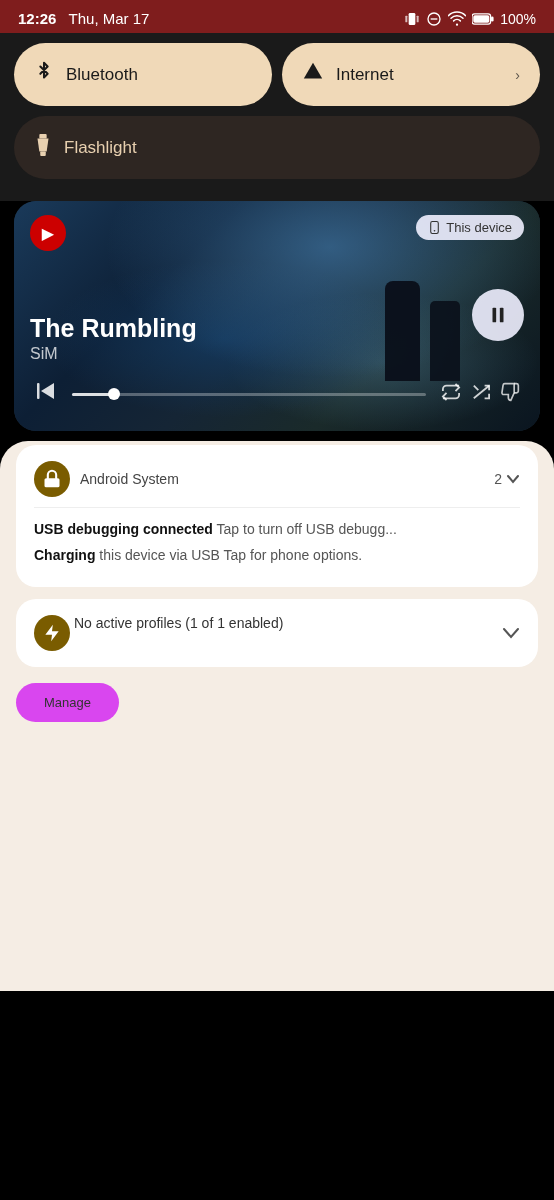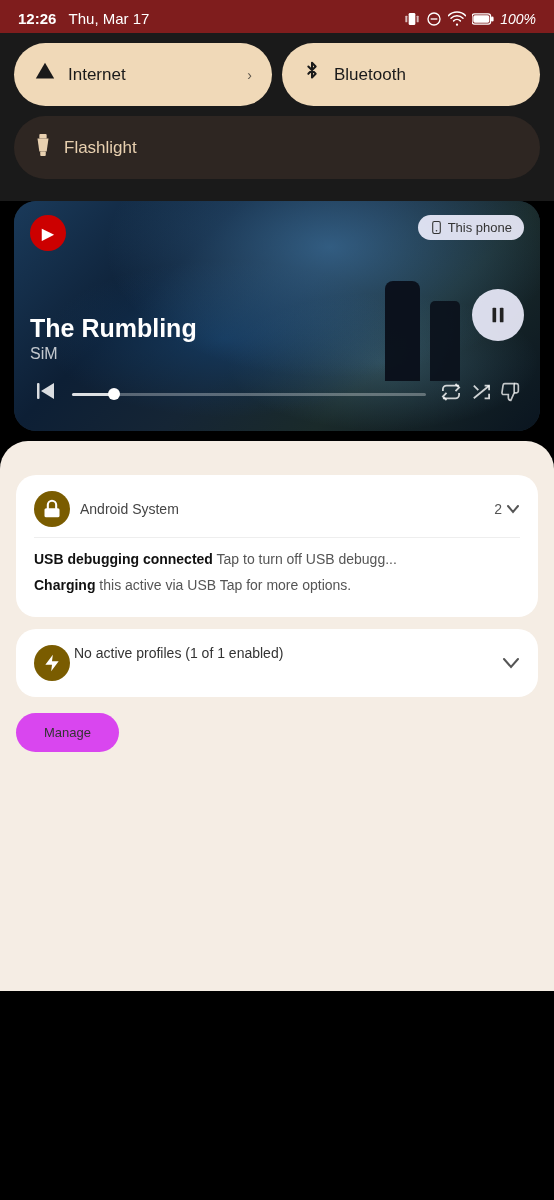--- a/index.html
+++ b/index.html
@@ -21,21 +21,20 @@
       color: #fff;
       font-size: 15px;
       font-weight: 500;
     }
     .status-left { font-weight: 600; }
     .status-right {
       display: flex;
       align-items: center;
       gap: 6px;
       font-size: 14px;
-      font-style: italic;
     }
 
     
     .quick-settings {
       background: #1a1a1a;
       padding: 10px 14px 12px 14px;
     }
     .qs-row {
       display: flex;
       gap: 10px;
@@ -223,21 +222,21 @@
     }
     .media-thumb-down {
       color: rgba(255,255,255,0.7);
       font-size: 20px;
     }
 
     
     .notification-area {
       background: #f5ede4;
       border-radius: 28px 28px 0 0;
-      padding: 34px 16px;
+      padding: 4px 16px;
       min-height: 550px;
     }
 
     .notification-card {
       background: #fff;
       border-radius: 20px;
       padding: 16px 18px;
       margin-bottom: 12px;
     }
     .notif-header {
@@ -379,35 +378,35 @@
     <span style="font-size:14px;">100%</span>
   </div>
 </div>
 
 <div class="quick-settings">
 
   <div class="qs-row">
 
     <div class="qs-tile qs-tile-active">
       <span class="qs-tile-icon">
+        <svg width="20" height="22" viewBox="0 0 14 24" fill="#1a1a1a">
+          <polyline points="3,6 11,14 7,18 7,2 11,6 3,14" fill="none" stroke="#1a1a1a" stroke-width="2.2" stroke-linecap="round" stroke-linejoin="round"></polyline>
+        </svg>
+      </span>
+      <span class="qs-tile-label">Bluetooth</span>
+    </div>
+
+    <div class="qs-tile qs-tile-active">
+      <span class="qs-tile-icon">
         <svg width="22" height="22" viewBox="0 0 24 24" fill="#1a1a1a">
           <polygon points="12,2 22,19 2,19"></polygon>
         </svg>
       </span>
       <span class="qs-tile-label">Internet</span>
       <span class="qs-chevron">›</span>
-    </div>
-
-    <div class="qs-tile qs-tile-active">
-      <span class="qs-tile-icon">
-        <svg width="20" height="22" viewBox="0 0 14 24" fill="#1a1a1a">
-          <polyline points="3,6 11,14 7,18 7,2 11,6 3,14" fill="none" stroke="#1a1a1a" stroke-width="2.2" stroke-linecap="round" stroke-linejoin="round"></polyline>
-        </svg>
-      </span>
-      <span class="qs-tile-label">Bluetooth</span>
     </div>
   </div>
 
   <div class="qs-row">
 
     <div class="qs-tile qs-tile-inactive">
       <span class="qs-tile-icon">
         <svg width="18" height="22" viewBox="0 0 18 24" fill="#e8d0b0">
           <rect x="5" y="0" width="8" height="5" rx="1"></rect>
           <path d="M3 5 h12 l-2 14 H5 Z"></path>
@@ -431,21 +430,21 @@
 
     <div class="media-top-row">
       <div class="media-app-icon">
         <span>▶</span>
       </div>
       <div class="media-source-badge">
         <svg width="13" height="13" viewBox="0 0 24 24" fill="#333">
           <rect x="5" y="1" width="14" height="22" rx="3" fill="none" stroke="#333" stroke-width="2"></rect>
           <circle cx="12" cy="18" r="1.5" fill="#333"></circle>
         </svg>
-        <span>This phone</span>
+        <span>This device</span>
       </div>
     </div>
 
     <div class="media-info">
       <div class="media-title">The Rumbling</div>
       <div class="media-artist">SiM</div>
 
       <div class="media-controls-row">
 
         <button class="media-btn">
@@ -520,21 +519,21 @@
         </svg>
       </div>
     </div>
 
     <div class="notif-divider"></div>
 
     <div class="notif-line">
       <strong>USB debugging connected</strong><span> Tap to turn off USB debugg...</span>
     </div>
     <div class="notif-line">
-      <strong>Charging</strong><span> this active via USB Tap for more options.</span>
+      <strong>Charging</strong><span> this device via USB Tap for phone options.</span>
     </div>
   </div>
 
   
   <div class="notif-profile-card">
     <div class="notif-profile-left">
       <div class="notif-profile-icon">
         <svg width="20" height="20" viewBox="0 0 24 24" fill="white">
           <polygon points="13,2 4,14 12,14 11,22 20,10 12,10"></polygon>
         </svg>

